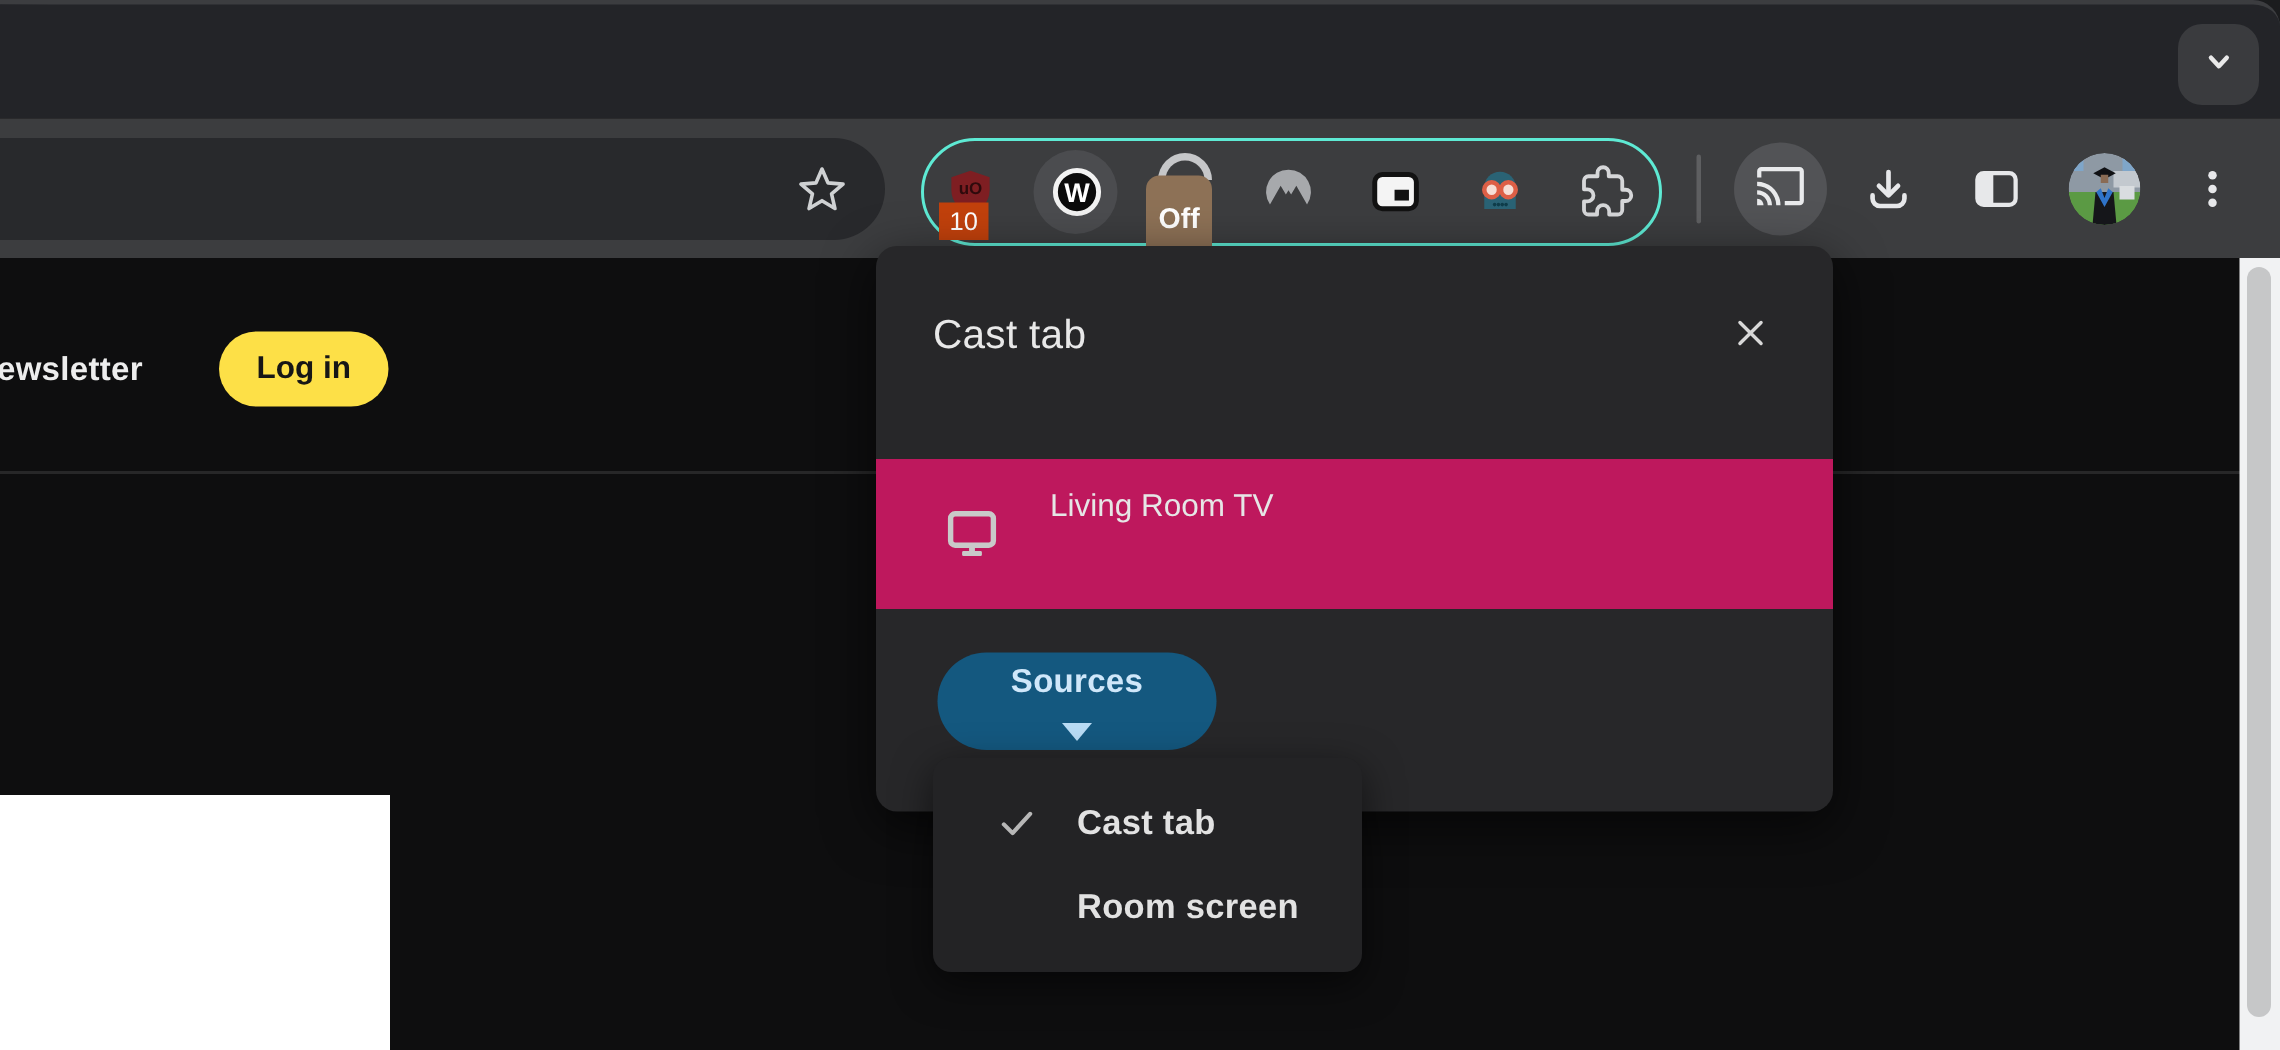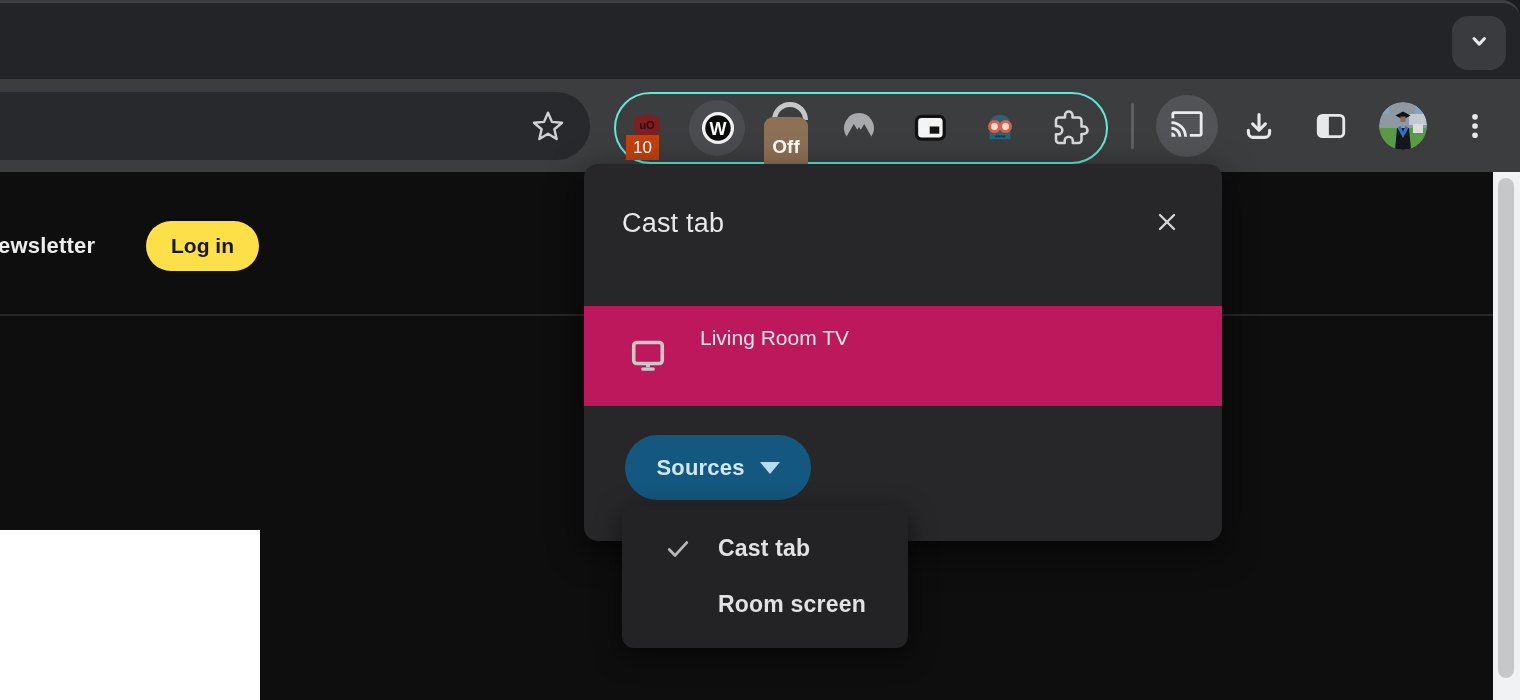--- a/index.html
+++ b/index.html
@@ -77,21 +77,21 @@
   .cast-close { position:absolute; right:42px; top:45px; width:26px; height:26px; cursor:pointer; }
   .device-row {
     position:absolute; left:0; top:113px; width:638px; height:100px; background:#be185d; cursor:pointer;margin-top:29px;
   }
   .device-tv { position:absolute; left:46px; top:30px; width:36px; height:40px; }
   .device-texts { position:absolute; left:116px; top:14px; }
   .device-name { font-size:21px; color:#e6e6e6; line-height:36px; }
   .device-status { font-size:21px; color:#c2c2c2; line-height:36px; }
   .sources-btn {
     position:absolute; left:41px; top:271px; width:186px; height:65px; border-radius:33px;
-    background:#14587f; display:flex; align-items:center; justify-content:center; gap:15px; cursor:pointer;
+    background:#14587f; display:flex; align-items:center; justify-content:center; gap:15px; cursor:pointer;flex-direction:column;
   }
   .sources-label { font-size:22px; font-weight:600; color:#cfe7fa; letter-spacing:.2px; }
   .caret-down { width:0; height:0; border-left:10px solid transparent; border-right:10px solid transparent; border-top:12px solid #b9dcf5; }
   
   .sources-menu {
     position:absolute; left:622px; top:505px; width:286px; height:143px;
     background:#232325; border-radius:12px; box-shadow:0 8px 26px rgba(0,0,0,.55); padding-top:16px;
   }
   .menu-item { position:relative; height:56px; cursor:pointer; }
   .menu-check { position:absolute; left:42px; top:14px; width:28px; height:28px; }

